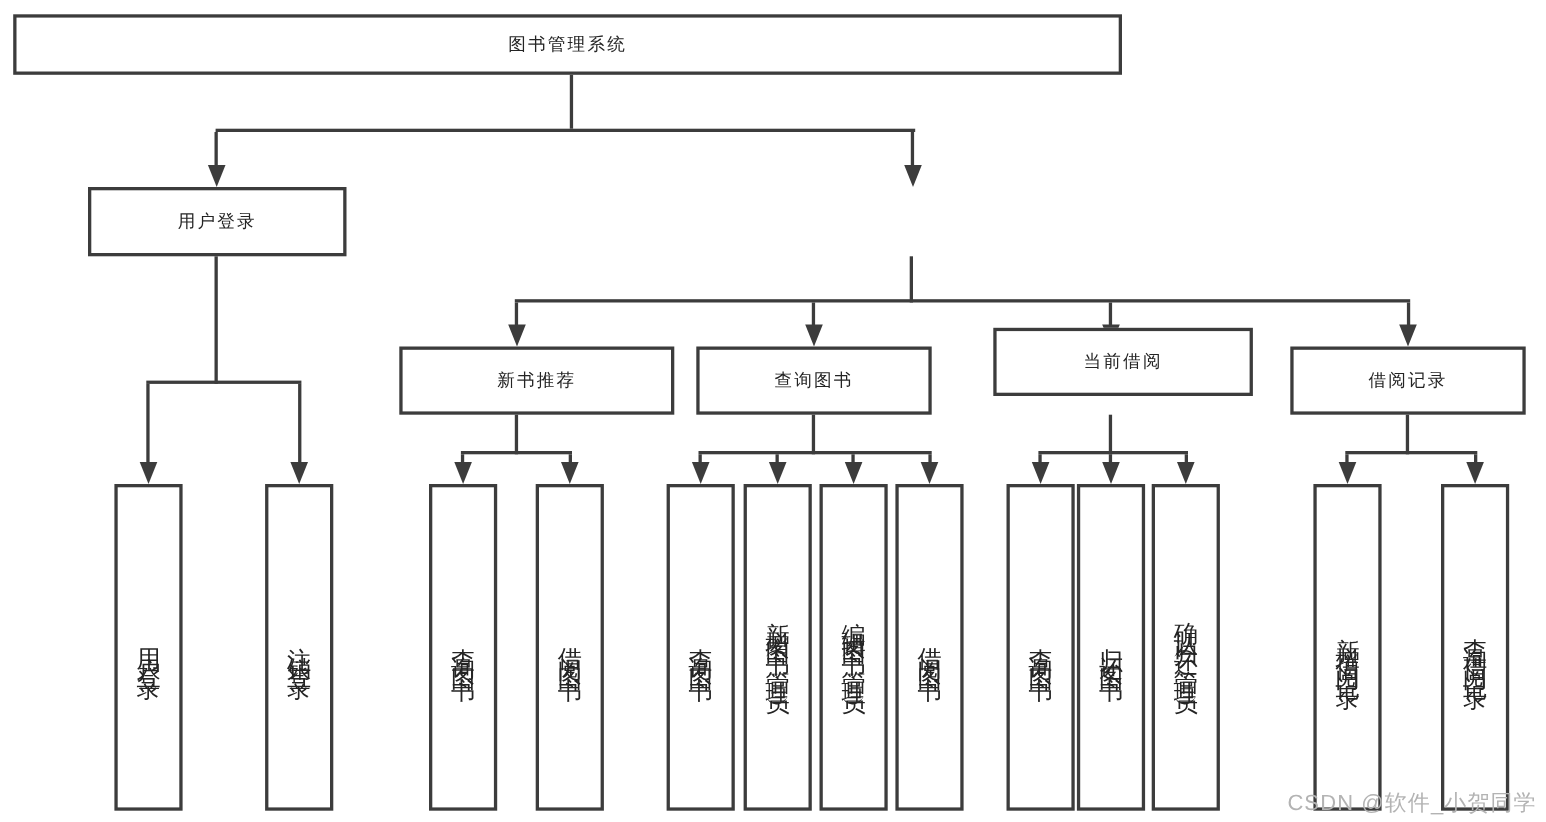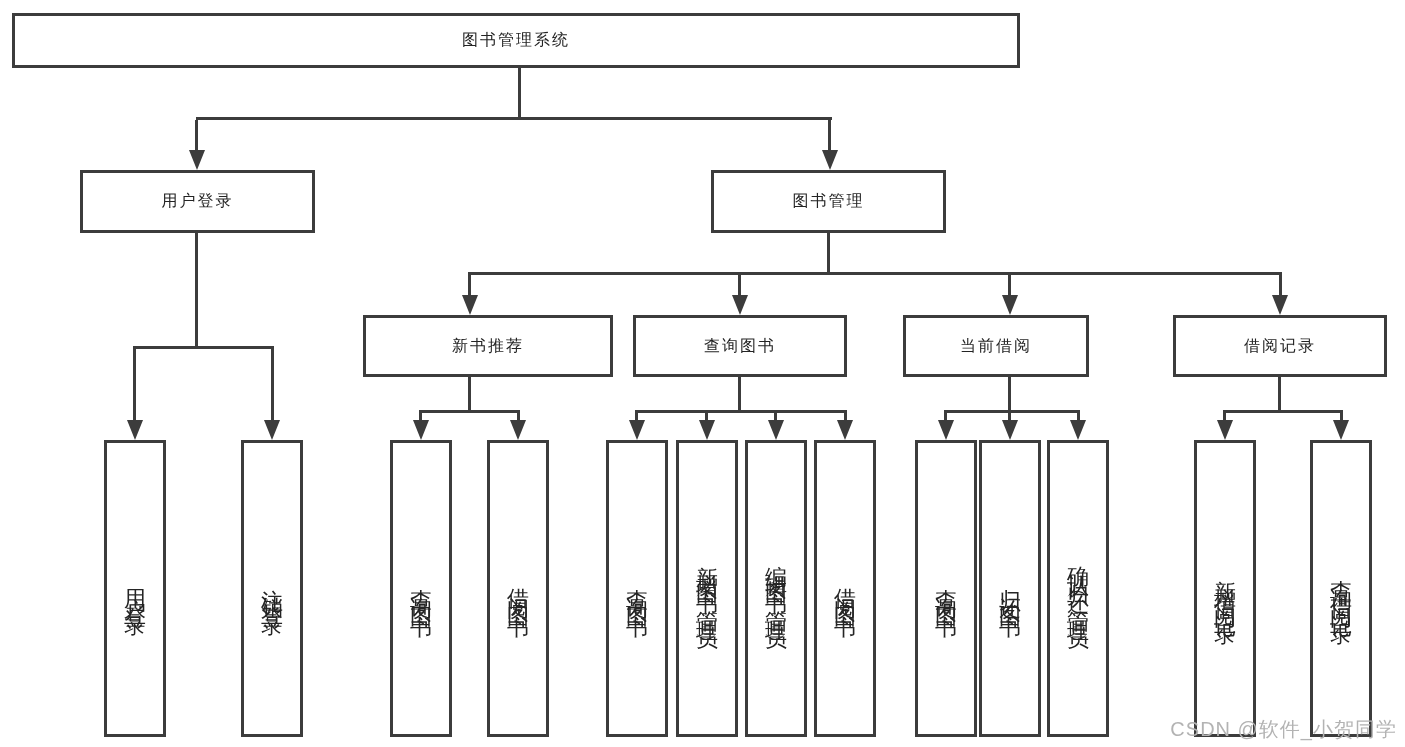--- a/index.html
+++ b/index.html
@@ -65,23 +65,20 @@
   <div class="vl" style="left:518px;top:68px;height:49px"></div>
   <div class="hl" style="left:196px;top:117px;width:636px"></div>
   <div class="vl" style="left:195px;top:120px;height:32px"></div>
   <div class="ar" style="left:189px;top:150px"></div>
   <div class="vl" style="left:828px;top:120px;height:32px"></div>
   <div class="ar" style="left:822px;top:150px"></div>
 
   <div class="box hbox" style="left:80px;top:170px;width:235px;height:63px">
     <span>用户登录</span>
   </div>
-  <div class="box hbox" style="left:711px;top:170px;width:235px;height:63px">
-    <span>图书管理</span>
-  </div>
 
   <div class="vl" style="left:195px;top:233px;height:116px"></div>
   <div class="hl" style="left:133px;top:346px;width:141px"></div>
   <div class="vl" style="left:133px;top:349px;height:75px"></div>
   <div class="ar" style="left:127px;top:420px"></div>
   <div class="vl" style="left:271px;top:349px;height:75px"></div>
   <div class="ar" style="left:264px;top:420px"></div>
 
   <div class="vl" style="left:827px;top:233px;height:42px"></div>
   <div class="hl" style="left:468px;top:272px;width:814px"></div>
@@ -93,21 +90,21 @@
   <div class="ar" style="left:1002px;top:295px"></div>
   <div class="vl" style="left:1279px;top:275px;height:24px"></div>
   <div class="ar" style="left:1272px;top:295px"></div>
 
   <div class="box hbox" style="left:363px;top:315px;width:250px;height:62px">
     <span>新书推荐</span>
   </div>
   <div class="box hbox" style="left:633px;top:315px;width:214px;height:62px">
     <span>查询图书</span>
   </div>
-  <div class="box hbox" style="left:903px;top:315px;width:186px;height:62px">
+  <div class="box hbox" style="left:903px;top:298px;width:236px;height:62px">
     <span>当前借阅</span>
   </div>
   <div class="box hbox" style="left:1173px;top:315px;width:214px;height:62px">
     <span>借阅记录</span>
   </div>
 
   <div class="vl" style="left:468px;top:377px;height:36px"></div>
   <div class="hl" style="left:419px;top:410px;width:101px"></div>
   <div class="vl" style="left:419px;top:413px;height:11px"></div>
   <div class="ar" style="left:413px;top:420px"></div>

